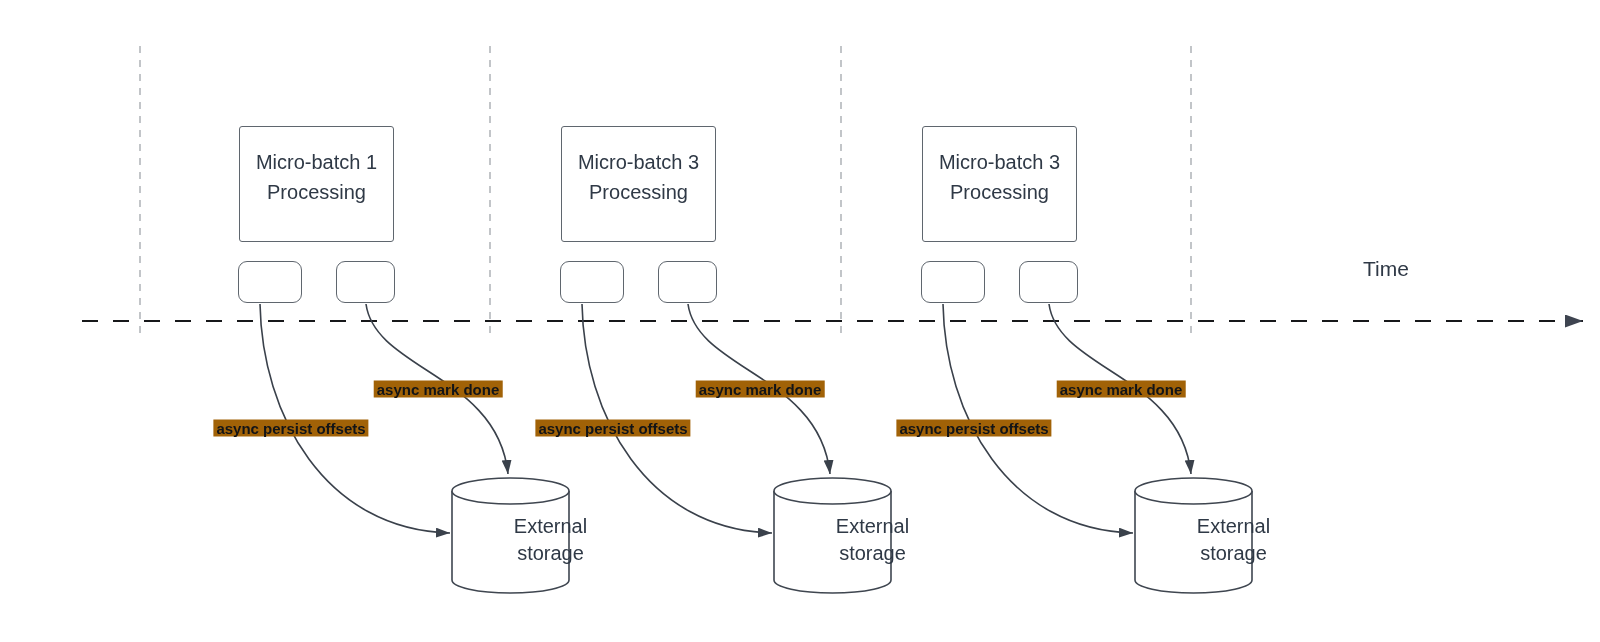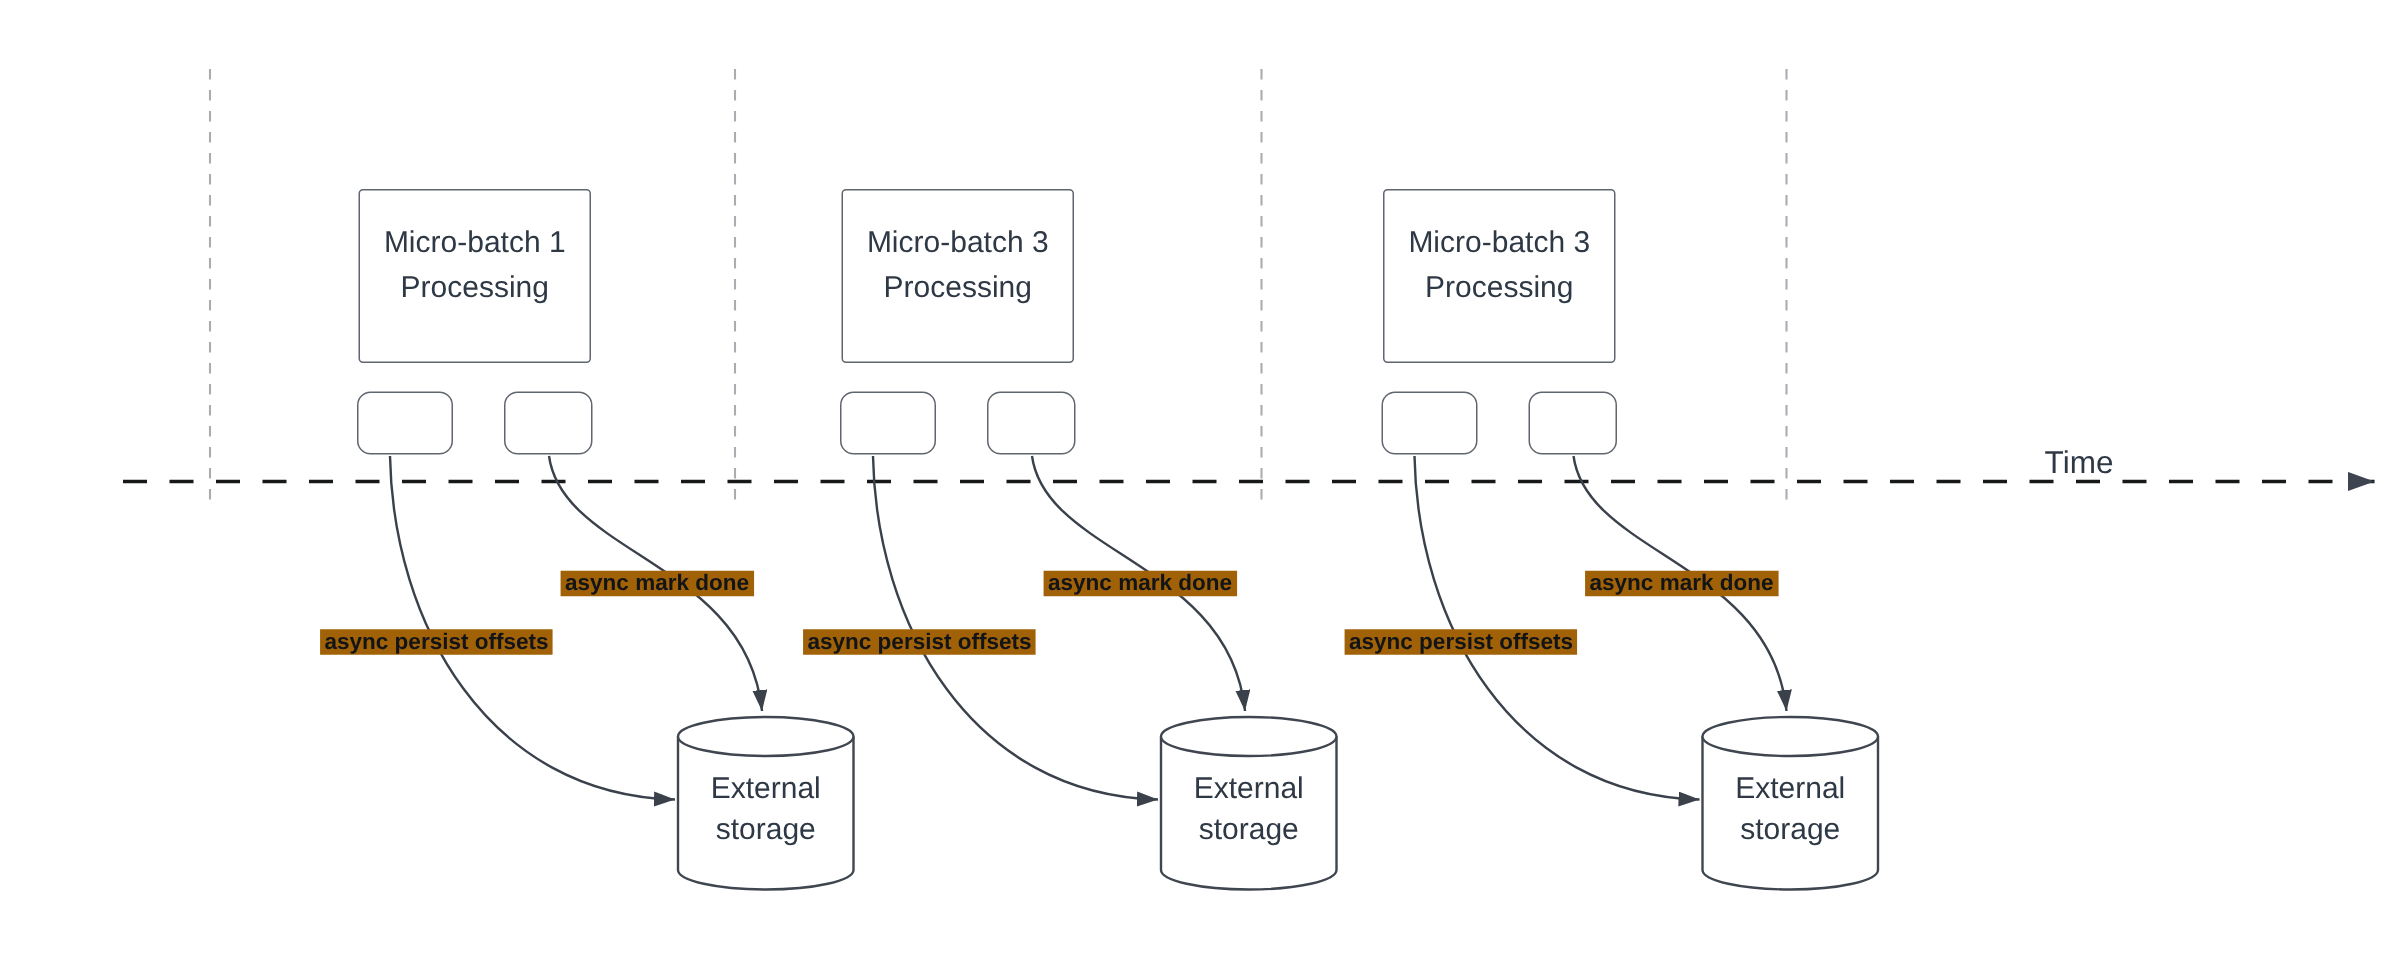--- a/index.html
+++ b/index.html
@@ -35,25 +35,25 @@
   }
   .edge-label {
     position: absolute; transform: translate(-50%, -50%);
     font-weight: bold; font-size: 15px; color: var(--label-text, #121417);
     background: #a16207; padding: 0 3px; white-space: nowrap;
   }
   .storage-label {
     position: absolute; top: 497px; width: 117px; height: 86px;
     display: flex; align-items: center; justify-content: center;
     text-align: center; font-size: 20px; line-height: 27px;
-    color: var(--text, #2f3946); white-space: pre-line;
+    color: var(--text, #2f3946); white-space: pre-line; padding-left: 40px;
   }
   .time-label {
     position: absolute; left: 1336px; top: 257px; width: 100px;
-    text-align: center; font-size: 21px; color: var(--text, #2f3946); margin-top: 40px;
+    text-align: center; font-size: 21px; color: var(--text, #2f3946);
   }
 </style>
 </head>
 <body>
 
 <div class="canvas">
 
   <svg class="layer" width="1600" height="642" viewBox="0 0 1600 642">
     <defs>
       <marker id="ah" markerUnits="userSpaceOnUse" markerWidth="16" markerHeight="12" refX="14" refY="5" orient="auto">

